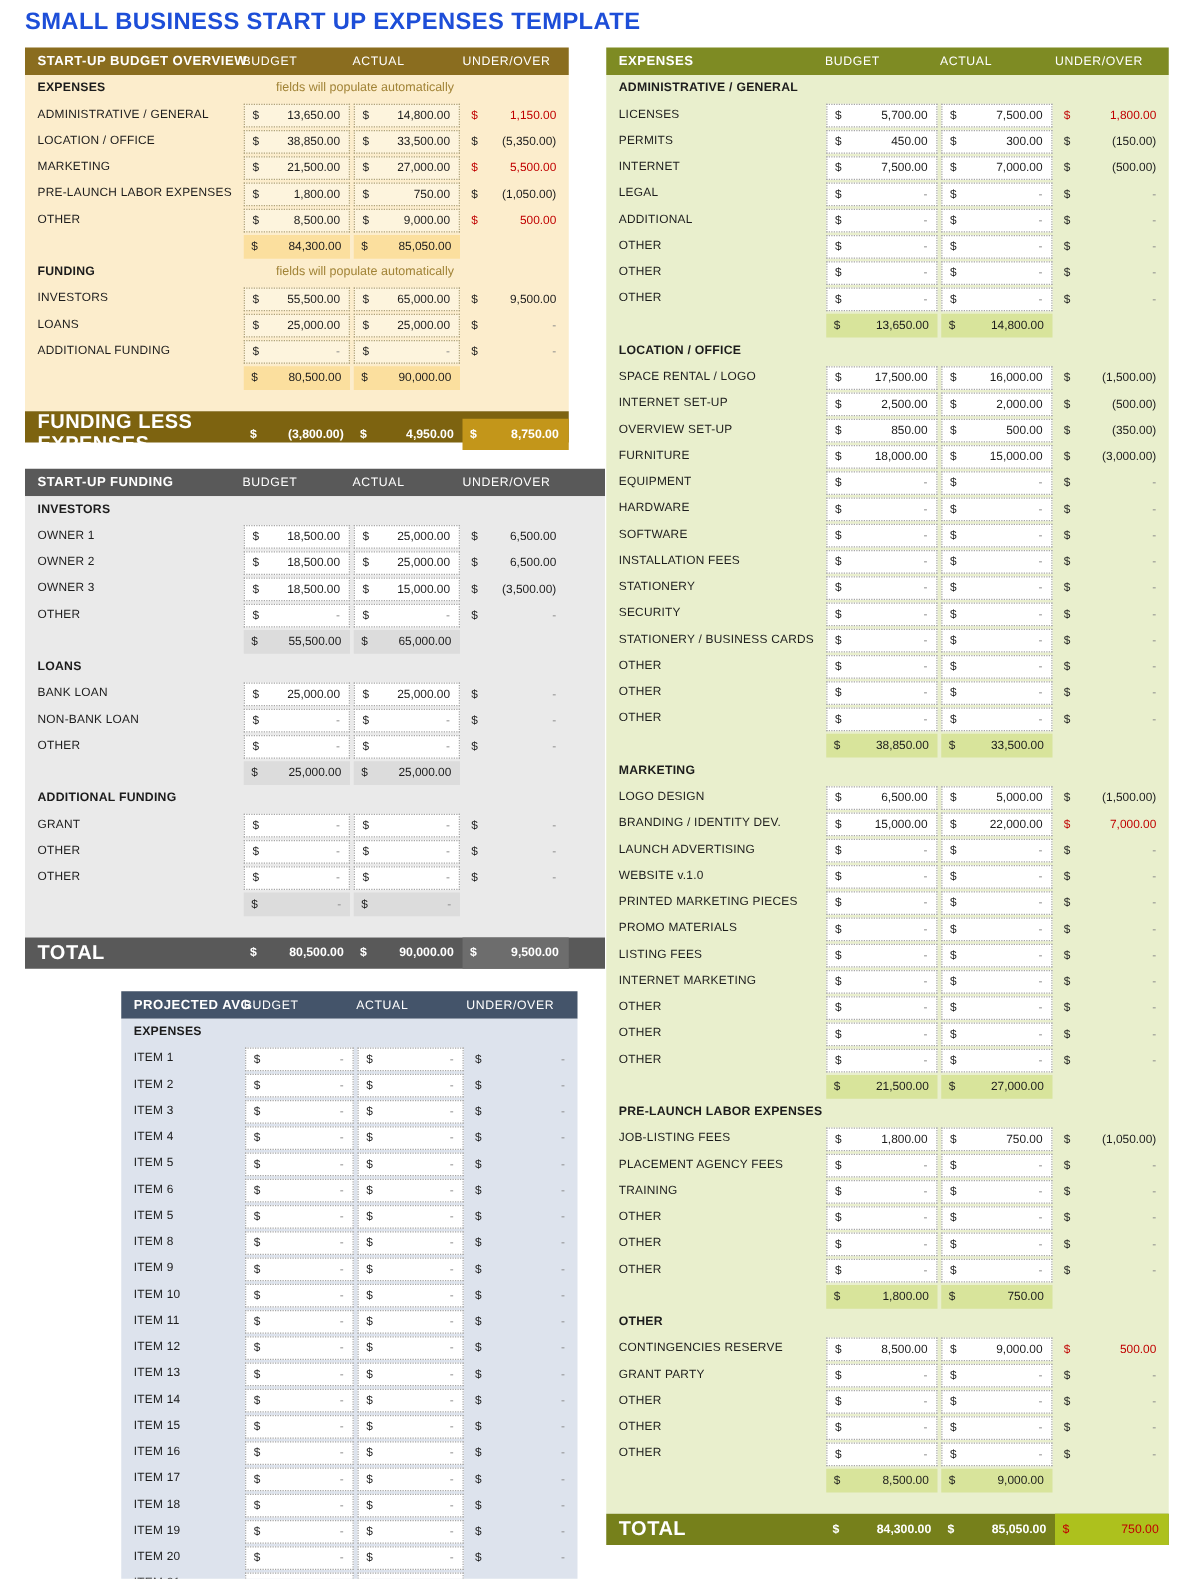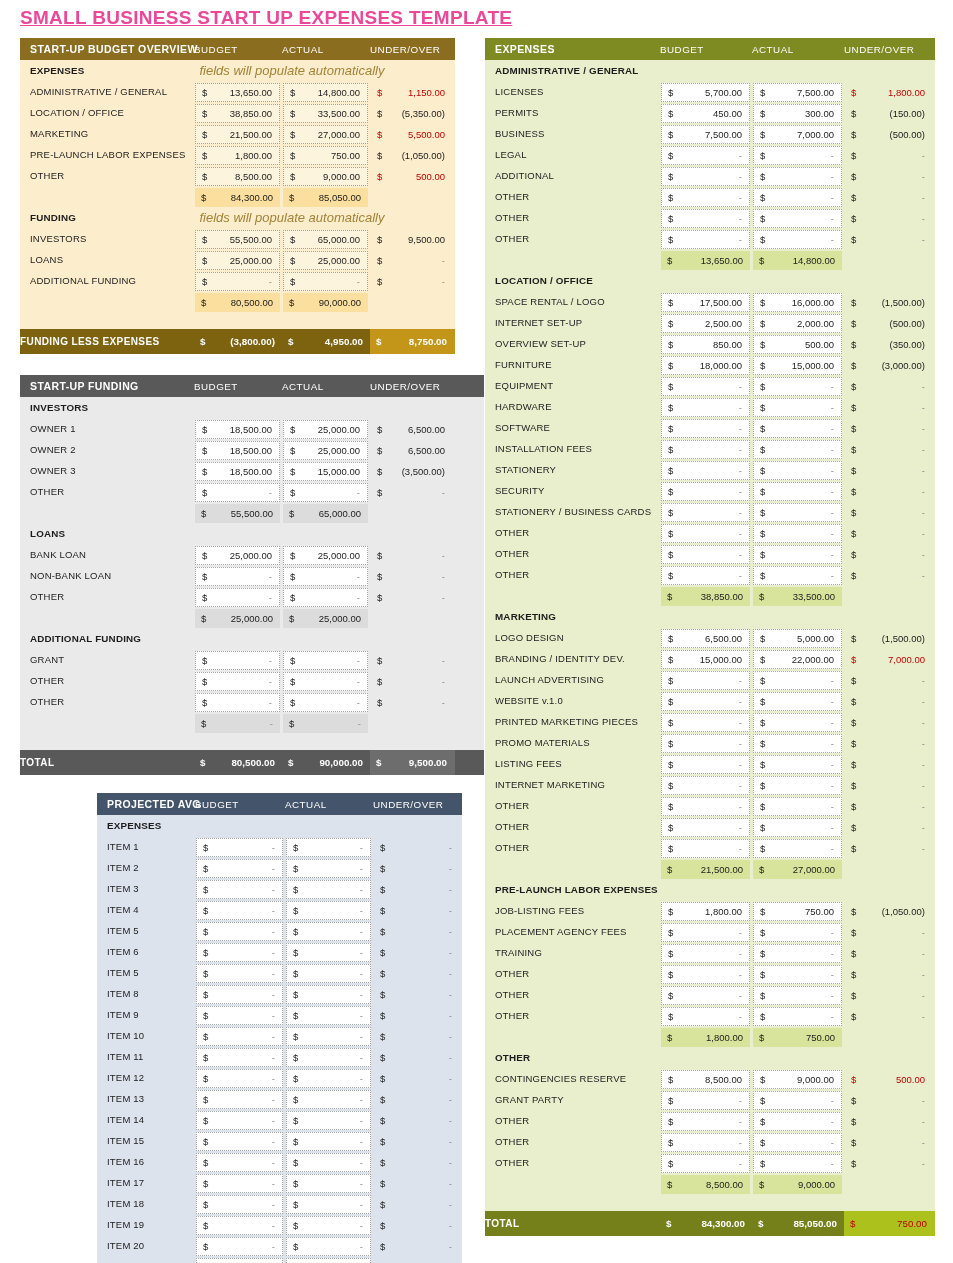--- a/index.html
+++ b/index.html
@@ -4,22 +4,22 @@
 <style>
   * { box-sizing: border-box; margin: 0; padding: 0; }
   html, body { background: #ffffff; }
   body {
     width: 953px; height: 1263px;
     position: relative; overflow: hidden;
     font-family: "Liberation Sans", sans-serif;
   }
   .page-title {
     position: absolute; left: 20px; top: 7px;
-    font-size: 19px; font-weight: bold; color: #ec4899;
-    letter-spacing: 0.3px; white-space: nowrap; text-decoration: underline;
+    font-size: 19px; font-weight: bold; color: #1d4ed8;
+    letter-spacing: 0.3px; white-space: nowrap;
   }
   .tbl { position: absolute; }
   #overview { left: 20px;  top: 38px;  width: 435px; }
   #funding  { left: 20px;  top: 375px; width: 464px; }
   #projected{ left: 97px;  top: 793px; width: 365px; }
   #expenses { left: 485px; top: 38px;  width: 450px; }
 
   #overview  :is(.t-head,.row,.t-foot){ grid-template-columns: 174px 88px 88px 85px; }
   #funding   :is(.t-head,.row,.t-foot){ grid-template-columns: 174px 88px 88px 85px; }
   #projected :is(.t-head,.row,.t-foot){ grid-template-columns: 98px 90px 88px 89px; }
@@ -29,39 +29,39 @@
     display: grid; height: 22px; align-items: center;
     background: var(--head); color: #fff;
   }
   .t-title { font-weight: bold; font-size: 10.5px; padding-left: 10px; letter-spacing: .4px; white-space: nowrap; }
   .t-col   { font-size: 9.8px; text-align: left; letter-spacing: .5px; }
 
   .t-body { background: var(--body); }
   .row { display: grid; height: 21px; align-items: center; }
   .row .label { font-size: 9.5px; color: #1c1c1c; padding-left: 10px; letter-spacing: .2px; white-space: nowrap; }
   .row.section .label { font-weight: bold; font-size: 9.8px; }
-  .note { grid-column: 2 / 5; font-size: 13px; font-style: italic; color: #a18336; text-align: center; padding-right: 65px; }
+  .note { grid-column: 2 / 5; font-size: 10px; color: #a18336; text-align: center; padding-right: 65px; }
   .spacer { height: 17px; }
 
   .cell {
     height: 19px; margin: 1px 2px 0 1px;
     display: flex; justify-content: space-between; align-items: center;
     padding: 0 7px 0 6px; font-size: 9.5px; color: #1c1c1c;
   }
   .cell.input { background: var(--cell); border: 1px dotted var(--dot); }
   .cell.sub   { background: var(--sub); }
   .cell.uo    { padding-right: 8px; }
   .cell .dash { color: #8c8c8c; }
   .cell.red, .cell.red .dash { color: var(--redc); }
 
   .t-foot {
     display: grid; height: 25px; align-items: center;
     background: var(--foot); color: #fff;
   }
-  .t-foot .label { font-weight: bold; font-size: 10px; letter-spacing: .4px; }
+  .t-foot .label { font-weight: bold; font-size: 16px; padding-left: 10px; letter-spacing: .4px; }
   .t-foot .cell { color: #fff; font-weight: bold; font-size: 9.8px; height: 25px; margin: 0; }
   .t-foot .cell.last { background: var(--footLast); }
   .t-foot .cell.red { color: var(--redc); font-weight: normal; }
 </style>
 </head>
 <body>
 
 <h1 class="page-title">SMALL BUSINESS START UP EXPENSES TEMPLATE</h1>
 
 <div id="overview" class="tbl" style="--head: #8a6d1f; --body: #fcedcc; --cell: #fdf4dd; --sub: #fbdf9e; --foot: #7d6310; --footLast: #c3961a; --dot: #b0a27a; --redc: #c00000;">
@@ -826,21 +826,21 @@
         <div class="cell input">
           <span class="cur">$</span>
           <span class="val">300.00</span>
         </div>
         <div class="cell uo">
           <span class="cur">$</span>
           <span class="val">(150.00)</span>
         </div>
       </div>
       <div class="row">
-        <span class="label">BUSINESS</span>
+        <span class="label">INTERNET</span>
         <div class="cell input">
           <span class="cur">$</span>
           <span class="val">7,500.00</span>
         </div>
         <div class="cell input">
           <span class="cur">$</span>
           <span class="val">7,000.00</span>
         </div>
         <div class="cell uo">
           <span class="cur">$</span>

